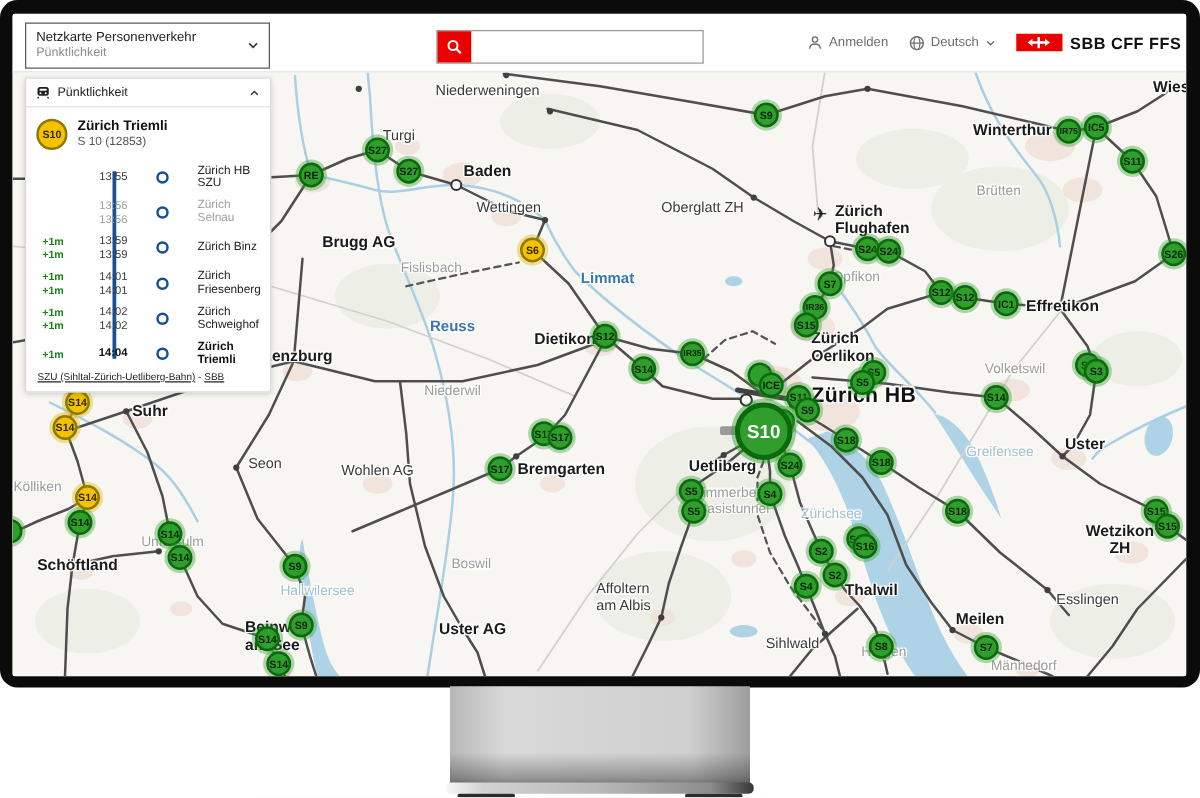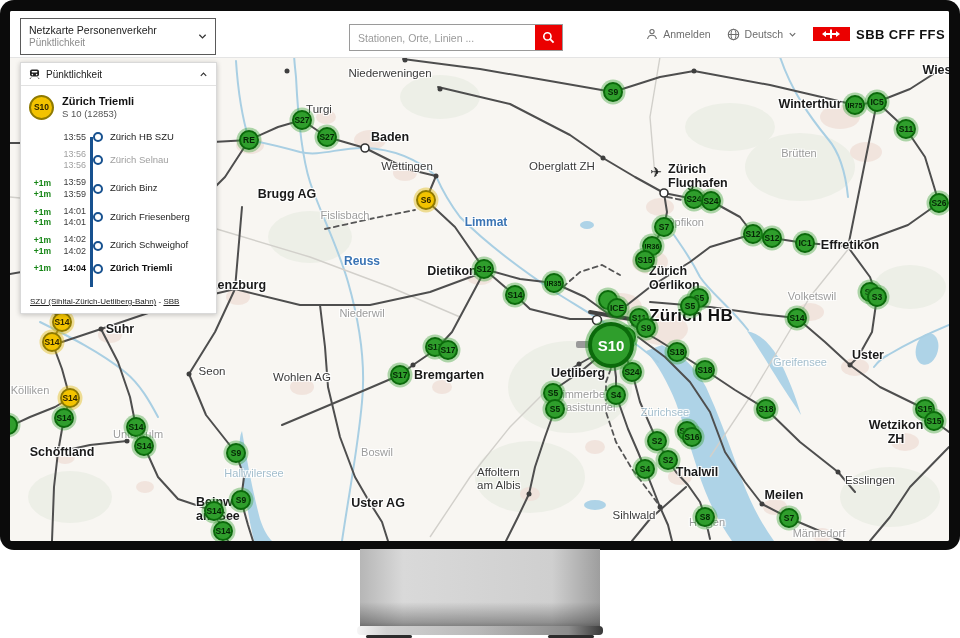--- a/index.html
+++ b/index.html
@@ -75,21 +75,21 @@
     border:1px solid #d9d9d9;box-shadow:0 1px 5px rgba(0,0,0,.22);box-sizing:border-box;}
   .panel-head{height:22px;border-bottom:1px solid #e2e2e2;display:flex;align-items:center;gap:6px;padding:0 8px;cursor:pointer;}
   .panel-head .ph-label{flex:1;font-size:10px;color:#222;}
   .line-head{display:flex;align-items:center;gap:8px;padding:8px 8px 4px 8px;}
   .badge{width:25px;height:25px;border-radius:50%;background:var(--marker-yellow,#F3C300);border:2px solid var(--marker-yellow-border,#8F7A00);
     display:flex;align-items:center;justify-content:center;font-size:8.5px;font-weight:bold;color:#2f2600;box-sizing:border-box;flex:0 0 auto;}
   .line-title{font-size:11px;font-weight:bold;color:#111;line-height:1.3;}
   .line-sub{font-size:9.5px;color:#555;line-height:1.3;}
   .stops{position:relative;padding:4px 6px 0 8px;height:168px;overflow:hidden;}
   .tline{position:absolute;left:69px;top:12px;bottom:10px;width:3px;background:var(--timeline-blue,#17518F);z-index:0;}
-  .stop{position:relative;display:flex;align-items:center;gap:4px;padding:3px 0;z-index:1;}
+  .stop{position:relative;display:flex;align-items:center;gap:20px;padding:3px 0;z-index:1;}
   .stop .delay{width:22px;text-align:right;font-size:8.5px;font-weight:bold;color:var(--delay-green,#158515);white-space:pre-line;line-height:1.25;}
   .stop .time{width:31px;text-align:right;font-size:9px;color:#3c3c3c;white-space:pre-line;line-height:1.25;}
   .stop .node{width:16px;display:flex;align-items:center;justify-content:center;}
   .stop .dot{width:6px;height:6px;border:2px solid var(--timeline-blue,#17518F);background:#fff;border-radius:50%;}
   .stop .sname{flex:1;font-size:9.5px;color:#222;line-height:1.1;}
   .stop.past .time,.stop.past .sname{color:#a0a0a0;}
   .stop.final .time{font-weight:bold;color:#111;}
   .stop.final .sname{font-weight:bold;color:#111;}
   .panel-foot{position:absolute;left:9px;bottom:7px;font-size:8px;color:#222;}
   .panel-foot a{color:#222;text-decoration:underline;cursor:pointer;}
@@ -367,21 +367,20 @@
         <div class="txt">
           <div class="dd-title">Netzkarte Personenverkehr</div>
           <div class="dd-sub">Pünktlichkeit</div>
         </div>
         <svg class="chev" viewBox="0 0 10 10">
             <path d="M1.5,3 L5,6.5 8.5,3" fill="none" stroke="#333" stroke-width="1.4"></path>
           </svg>
       </div>
 
       <div class="searchbox">
-        <input type="text" placeholder="Stationen, Orte, Linien ..." style="">
         <button class="search-btn">
           <svg width="13" height="13" viewBox="0 0 13 13">
               <circle cx="5.4" cy="5.4" r="3.6" fill="none" stroke="#fff" stroke-width="1.6"></circle>
               <path d="M8.2,8.2 L11.6,11.6" stroke="#fff" stroke-width="1.8"></path>
             </svg>
         </button>
       </div>
 
       <div class="tb-right">
         <div class="tb-item">

